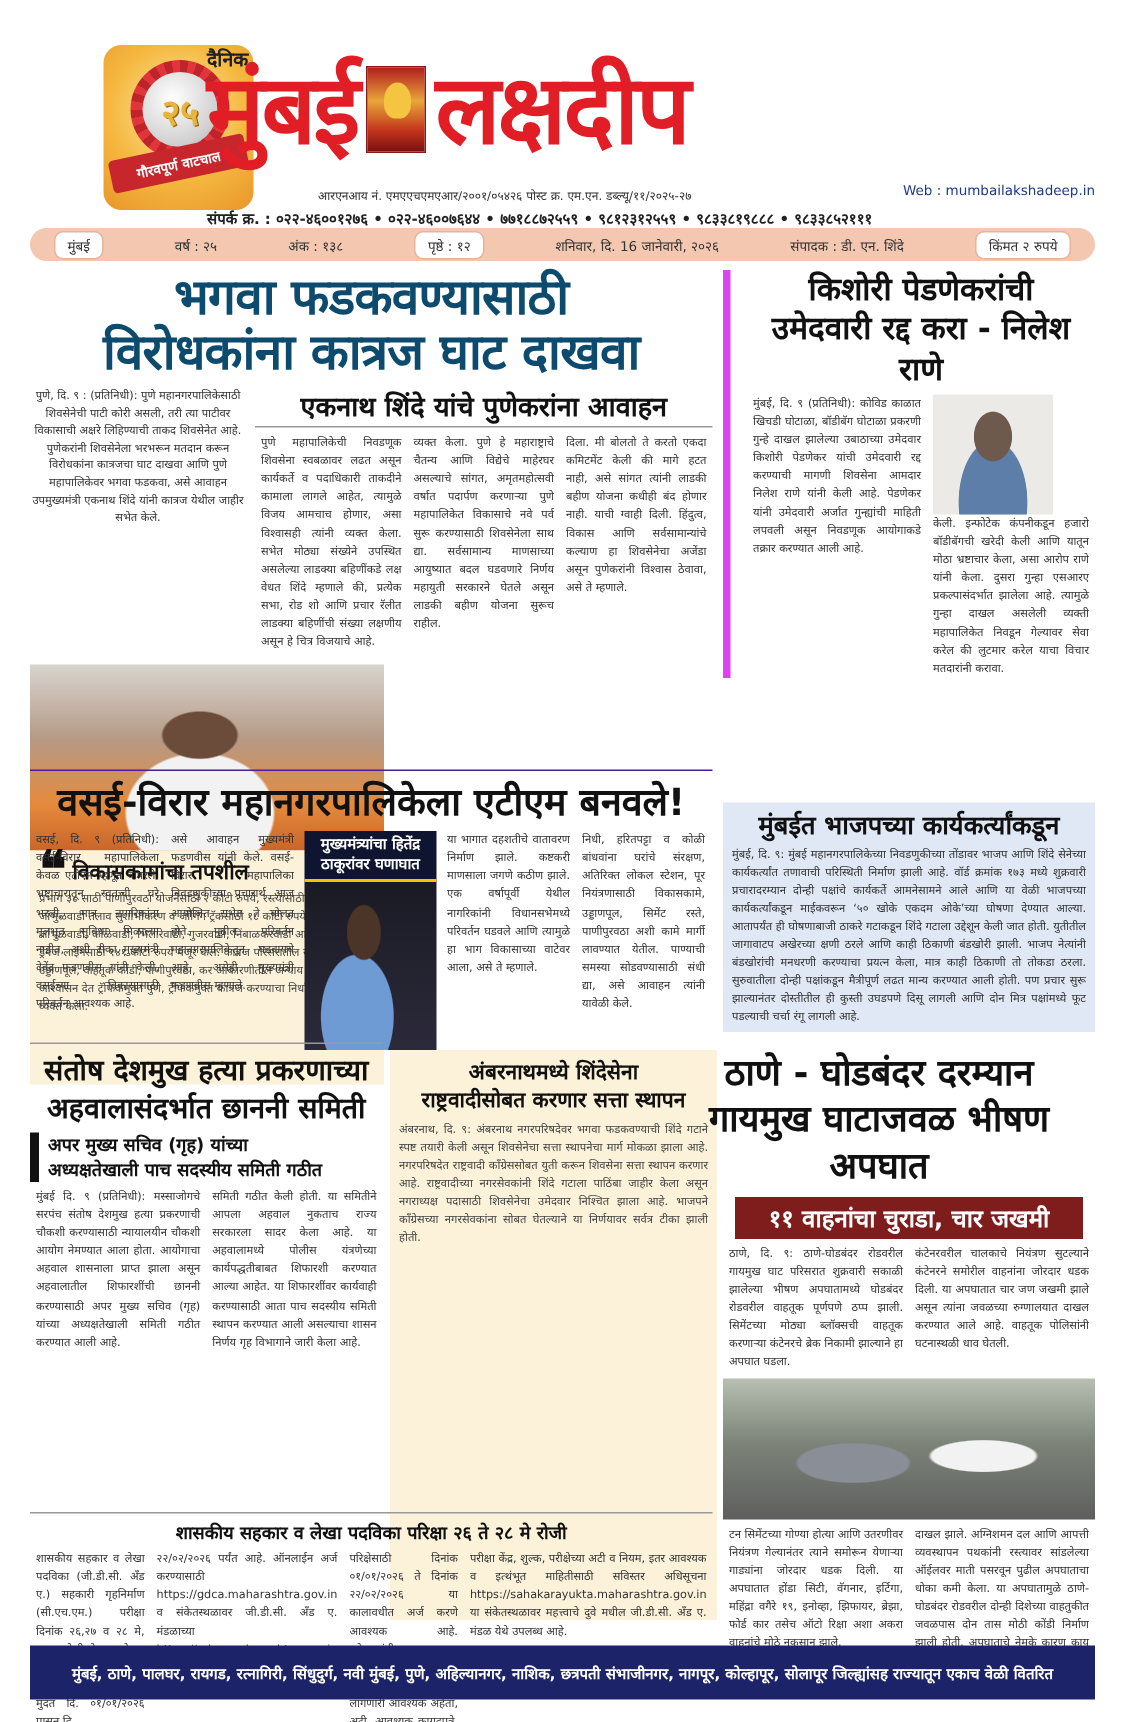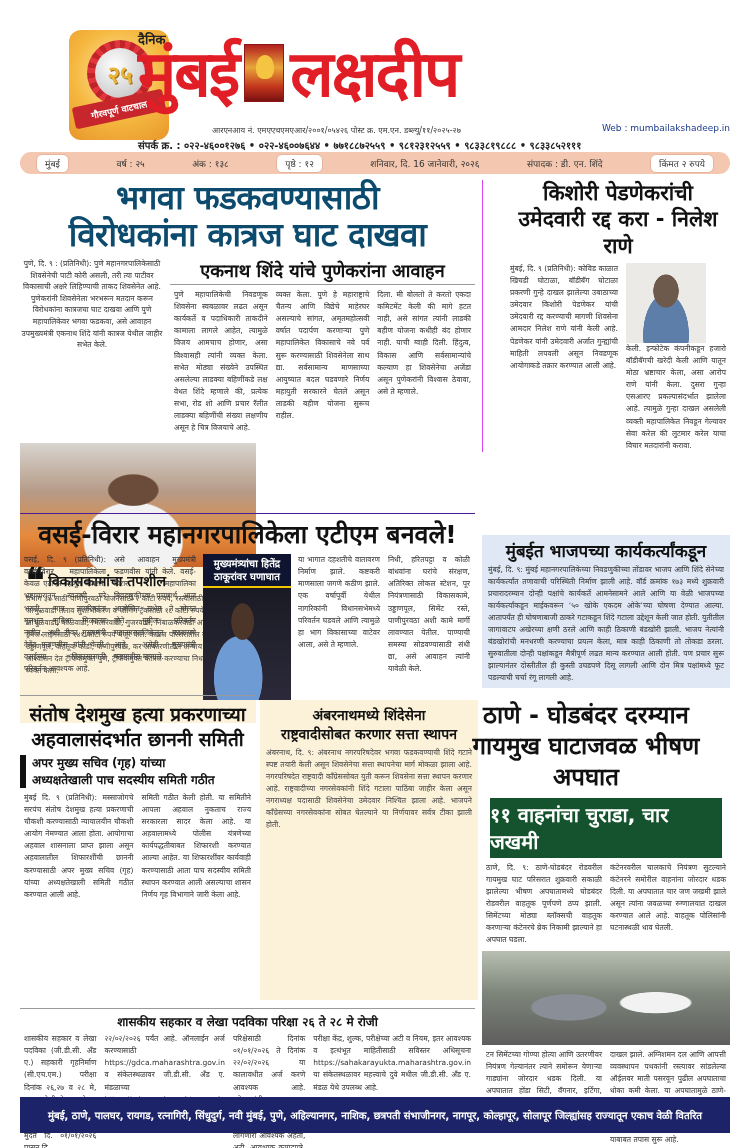--- a/index.html
+++ b/index.html
@@ -98,21 +98,21 @@
     background: #fbf2d9; padding: 4px 6px 6px; height: 156px;
   }
   .dev-box h3 { font-size: 14px; font-weight: bold; color: #111; display: flex; align-items: center; }
   .dev-box h3 .quote { font-size: 34px; line-height: 0.5; margin-right: 4px; font-family: "DejaVu Serif", serif; }
   .dev-box p { font-size: 7.5px; line-height: 1.6; color: #444; margin-top: 3px; }
   .col { font-size: 7.5px; line-height: 1.62; color: #333; text-align: justify; padding: 0 4px; }
   .lead-cols { flex: 1; display: flex; }
   .lead-cols .col { flex: 1; }
 
   
-  .right1 { position: absolute; left: 462px; top: 160px; width: 248px; border-left: 1px solid #d946ef; padding-left: 23px; }
+  .right1 { position: absolute; left: 462px; top: 160px; width: 248px; border-left: 5px solid #d946ef; padding-left: 11px; }
   .right1 h2 { font-size: 21px; font-weight: bold; text-align: center; line-height: 1.25; color: #111; }
   .right1-body { display: flex; margin-top: 4px; }
   .right1-photo {
     width: 80px; height: 80px; margin: 0 4px;
     background:
       radial-gradient(ellipse at 50% 35%, #6e5a4c 0 22%, transparent 23%),
       radial-gradient(ellipse at 50% 90%, #5d7ea8 0 40%, transparent 41%),
       #eceae6;
   }
 
@@ -141,28 +141,28 @@
   
   .santosh { position: absolute; left: 0; top: 675px; width: 235px; border-top: 1px solid #999; padding-top: 6px; }
   .santosh h2 { font-size: 19px; font-weight: bold; text-align: center; line-height: 1.3; color: #111; }
   .santosh .subhead {
     display: flex; margin-top: 4px; font-size: 12px; font-weight: bold; line-height: 1.35; color: #111;
   }
   .santosh .subhead .bar { width: 6px; background: #111; margin-right: 6px; }
   .santosh-body { display: flex; margin-top: 4px; }
   .santosh-body .col { flex: 1; }
 
-  .ambar { position: absolute; left: 240px; top: 680px; width: 218px; background: #fbf2d9; padding: 6px; height: 300px; }
+  .ambar { position: absolute; left: 240px; top: 680px; width: 218px; background: #fbf2d9; padding: 6px; height: 380px; }
   .ambar h2 { font-size: 14px; font-weight: bold; text-align: center; line-height: 1.35; color: #111; }
   .ambar p { font-size: 7.5px; line-height: 1.6; color: #444; margin-top: 3px; text-align: justify; }
 
   .thane { position: absolute; left: 462px; top: 680px; width: 248px; }
   .thane h1 { font-size: 24px; font-weight: bold; text-align: center; line-height: 1.3; color: #111; margin-left: -40px; }
   .thane-tag {
-    background: #14532d; color: #fff; font-size: 20px; font-weight: bold; 
+    background: #7f1d1d; color: #fff; font-size: 16px; font-weight: bold; text-align: center;
     padding: 3px 0; margin: 4px 8px 0;
   }
   .thane-intro { display: flex; margin-top: 4px; }
   .thane-intro .col { flex: 1; }
   .thane-photo {
     height: 94px; margin-top: 4px;
     background:
       radial-gradient(ellipse at 70% 55%, #f2f2f2 0 14%, transparent 15%),
       radial-gradient(ellipse at 35% 60%, #8a8f97 0 16%, transparent 17%),
       linear-gradient(180deg, #b8bfb2 0%, #7d8479 45%, #5e5e5e 100%);

